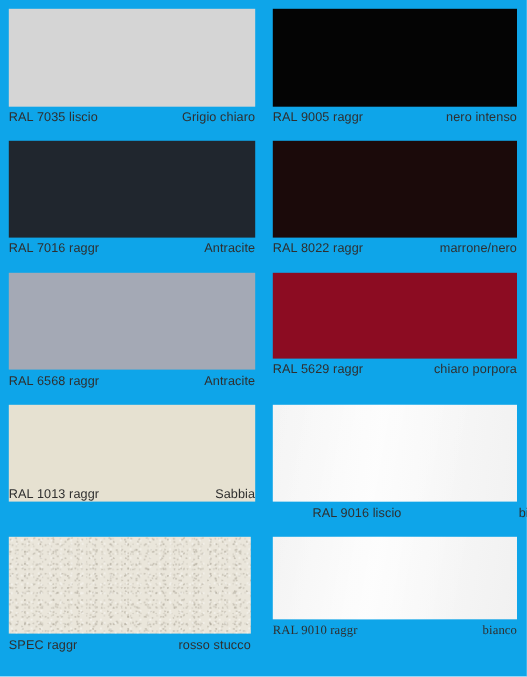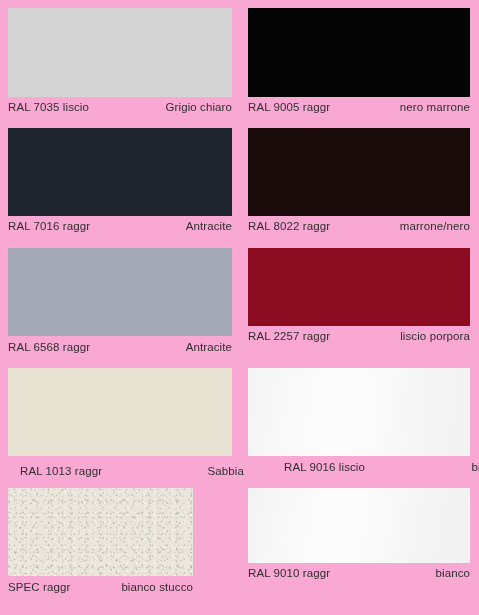--- a/index.html
+++ b/index.html
@@ -13,21 +13,21 @@
     height: 615px;
     overflow: hidden;
     font-family: "Liberation Sans", sans-serif;
     -webkit-font-smoothing: antialiased;
   }
 
   .chart {
     position: relative;
     width: 479px;
     height: 615px;
-    background: #f9a8d4;
+    background: #0ea5e9;
   }
 
   
   .cell {
     position: absolute;
     box-sizing: border-box;
   }
   .chip {
     position: absolute;
     left: 0;
@@ -112,21 +112,21 @@
     <div class="caption" style="top:92px;">
       <span class="code">RAL 7035 liscio</span>
       <span class="cname">Grigio chiaro</span>
     </div>
   </div>
 
   <div class="cell" style="left:248px; top:8px; width:222px; height:110px;">
     <div class="chip" style="height:89px; background:#040404;"></div>
     <div class="caption" style="top:92px;">
       <span class="code">RAL 9005 raggr</span>
-      <span class="cname">nero marrone</span>
+      <span class="cname">nero intenso</span>
     </div>
   </div>
 
   <div class="cell" style="left:8px; top:128px; width:224px; height:110px;">
     <div class="chip" style="height:88px; background:#20262e;"></div>
     <div class="caption" style="top:91px;">
       <span class="code">RAL 7016 raggr</span>
       <span class="cname">Antracite</span>
     </div>
   </div>
@@ -143,53 +143,53 @@
     <div class="chip" style="height:88px; background:#a4a9b5;"></div>
     <div class="caption" style="top:92px;">
       <span class="code">RAL 6568 raggr</span>
       <span class="cname">Antracite</span>
     </div>
   </div>
 
   <div class="cell" style="left:248px; top:248px; width:222px; height:110px;">
     <div class="chip" style="height:78px; background:#8c0c22;"></div>
     <div class="caption" style="top:81px;">
-      <span class="code">RAL 2257  raggr</span>
-      <span class="cname">liscio porpora</span>
+      <span class="code">RAL 5629  raggr</span>
+      <span class="cname">chiaro porpora</span>
     </div>
   </div>
 
   <div class="cell" style="left:8px; top:368px; width:224px; height:110px;">
     <div class="chip" style="height:88px; background:#e6e1d1;"></div>
-    <div class="caption" style="top:96px;margin-left:12px;">
+    <div class="caption" style="top:75px;">
       <span class="code">RAL 1013 raggr</span>
       <span class="cname">Sabbia</span>
     </div>
   </div>
 
   <div class="cell" style="left:248px; top:368px; width:222px; height:110px;">
     <div class="chip sheen" style="height:88px; background:linear-gradient(95deg,#f4f4f4 0%,#fafafa 45%,#f2f2f2 100%);"></div>
     <div class="caption" style="top:92px;margin-left:36px;">
       <span class="code">RAL 9016 liscio</span>
       <span class="cname">bianco</span>
     </div>
   </div>
 
-  <div class="cell" style="left:8px; top:488px; width:185px; height:115px;">
+  <div class="cell" style="left:8px; top:488px; width:220px; height:115px;">
     <div class="chip textured" style="height:88px;">
       <div class="grain"></div>
       <div class="grain2"></div>
     </div>
     <div class="caption" style="top:92px;">
       <span class="code">SPEC raggr</span>
-      <span class="cname">bianco stucco</span>
+      <span class="cname">rosso stucco</span>
     </div>
   </div>
 
   <div class="cell" style="left:248px; top:488px; width:222px; height:115px;">
     <div class="chip sheen" style="height:75px; background:linear-gradient(100deg,#f3f3f3 0%,#fafafa 40%,#f1f1f1 100%);"></div>
-    <div class="caption" style="top:78px;">
+    <div class="caption" style="top:78px;font-family:Liberation Serif, serif;">
       <span class="code">RAL 9010 raggr</span>
       <span class="cname">bianco</span>
     </div>
   </div>
 
 </div>
 
 </body></html>

